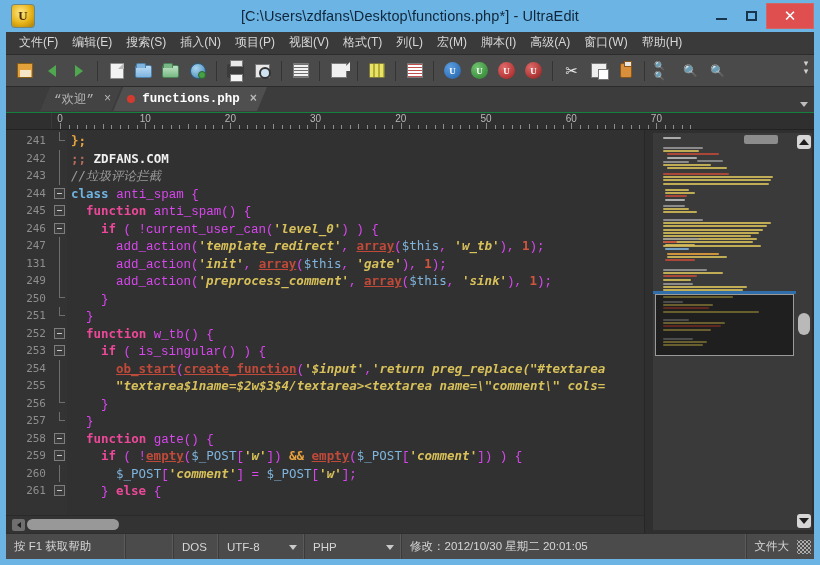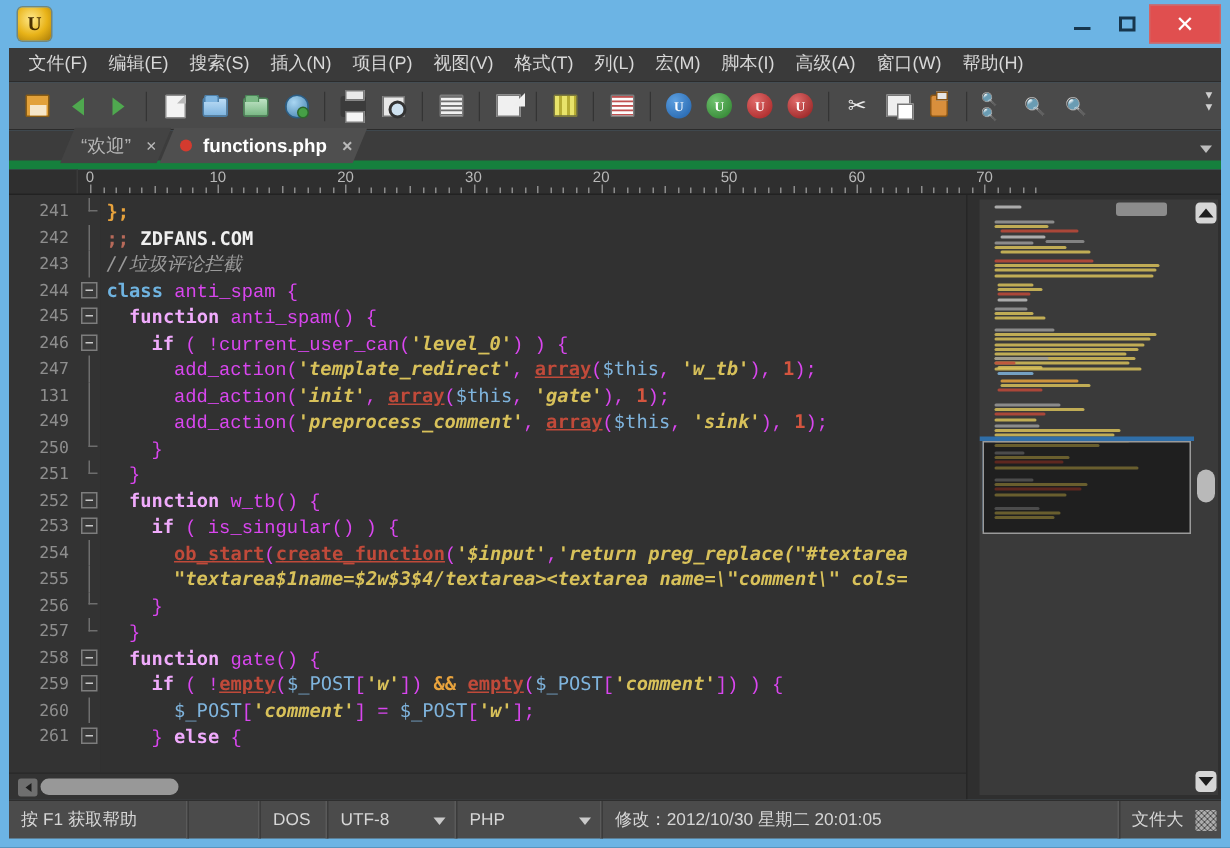--- a/index.html
+++ b/index.html
@@ -127,23 +127,24 @@
   .ic-save::after{content:'';position:absolute;left:2px;top:6px;width:11px;height:7px;background:#f6e6c8;}
   .ic-mag { width:15px;height:14px;background:#e8e8e8;border:1px solid #777;position:relative;}
   .ic-mag::after{content:'';position:absolute;right:-2px;bottom:-2px;width:8px;height:8px;border:2px solid #333;border-radius:50%;background:#cfe2f0;}
   .ic-globe { width:16px;height:16px;border-radius:50%;background:radial-gradient(circle at 35% 30%,#a9d6f2,#3f7fae);border:1px solid #2b5d84;}
   .ic-dot-green{position:absolute;right:-1px;bottom:-1px;width:8px;height:8px;border-radius:50%;background:#46a046;border:1px solid #2c662c;}
 
   
   .tabbar {
     flex: 0 0 26px; height: 26px;
     background: #3c3c3c;
-    display: flex; align-items: center;
+    display: flex; align-items: flex-start;
     position: relative;
-    border-bottom: 6px solid #15803d;
+    border-bottom: 1px solid #15803d;
+    font-family: Liberation Mono, monospace;
   }
   .tab {
     height: 24px; display: flex; align-items: center;
     padding: 0 10px 0 14px; margin-right: -8px;
     font-size: 12.5px; color: #b4b4b4;
     background: #434343;
     clip-path: polygon(10px 0, 100% 0, calc(100% - 10px) 100%, 0 100%);
     cursor: default;
   }
   .tab.first { margin-left: 34px; }
@@ -196,21 +197,21 @@
   .code {
     flex: 1; min-width: 0; overflow: hidden;
     font-family: "DejaVu Sans Mono", monospace;
     font-size: 12.5px;
     padding-top: 2px; padding-left: 4px;
     background: #313131;
     white-space: pre;
     position: relative;
   }
   .cline { height: 17.5px; line-height: 17.5px; white-space: pre; color: #e6e6e6; }
-  .t-key   { color: #f0abfc; font-weight: bold; }
+  .t-key   { color: #ec4899; font-weight: bold; }
   .t-cls   { color: #6fb3e0; font-weight: bold; }
   .t-fn    { color: #c04a3a; font-weight: bold; text-decoration: underline; }
   .t-str   { color: #d8c15a; font-style: italic; font-weight: bold; }
   .t-cmt   { color: #9a9a9a; font-style: italic; }
   .t-cmt2  { color: #b86a5a; font-weight: bold; }
   .t-var   { color: #7fb4dd; }
   .t-num   { color: #d4553f; font-weight: bold; }
   .t-op    { color: #e8a33d; font-weight: bold; }
   .t-plain { color: #d946ef; font-family: Liberation Mono, monospace; }
   .t-wht   { color: #f0f0f0; font-weight: bold;}
@@ -278,20 +279,21 @@
 </style>
 </head>
 <body>
 
 <div id="app">
 
   <div class="titlebar">
     <div class="app-logo">
         <span>U</span>
       </div>
+    <div class="title-text">[C:\Users\zdfans\Desktop\functions.php*] - UltraEdit</div>
     <div class="win-buttons">
       <div class="win-btn">
           <span class="bar"></span>
         </div>
       <div class="win-btn">
           <span class="sq"></span>
         </div>
       <div class="win-btn close">✕</div>
     </div>
   </div>

